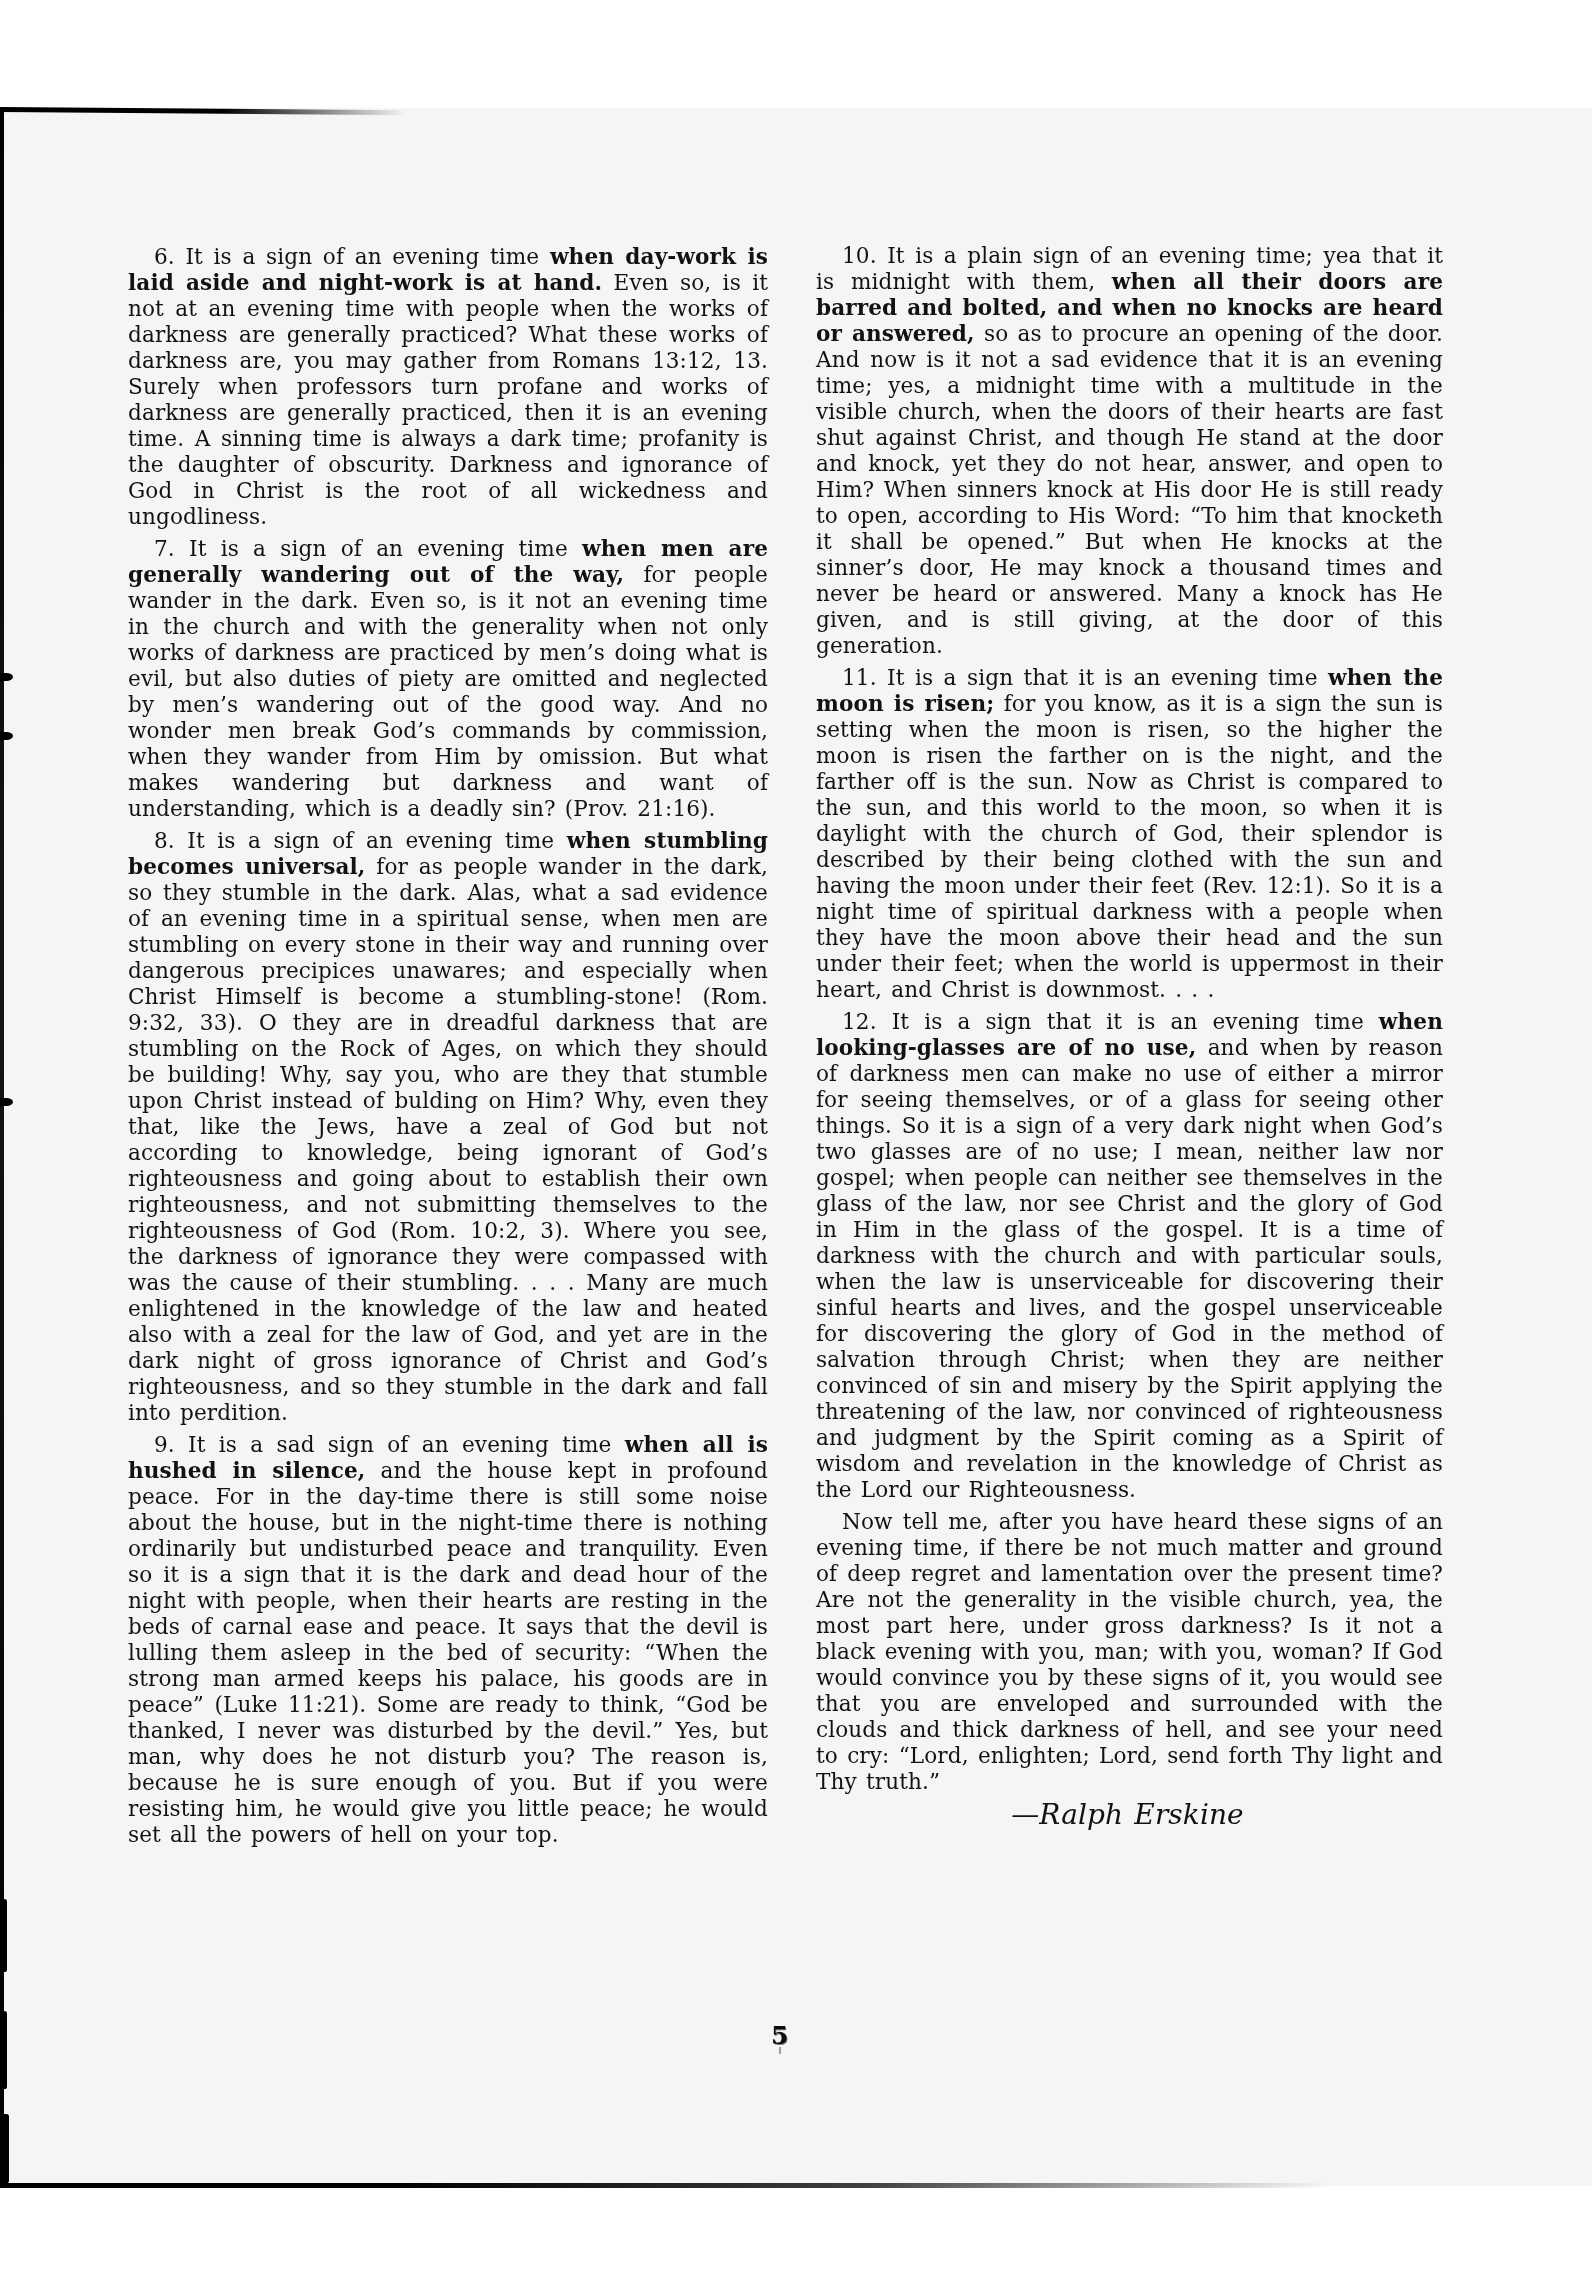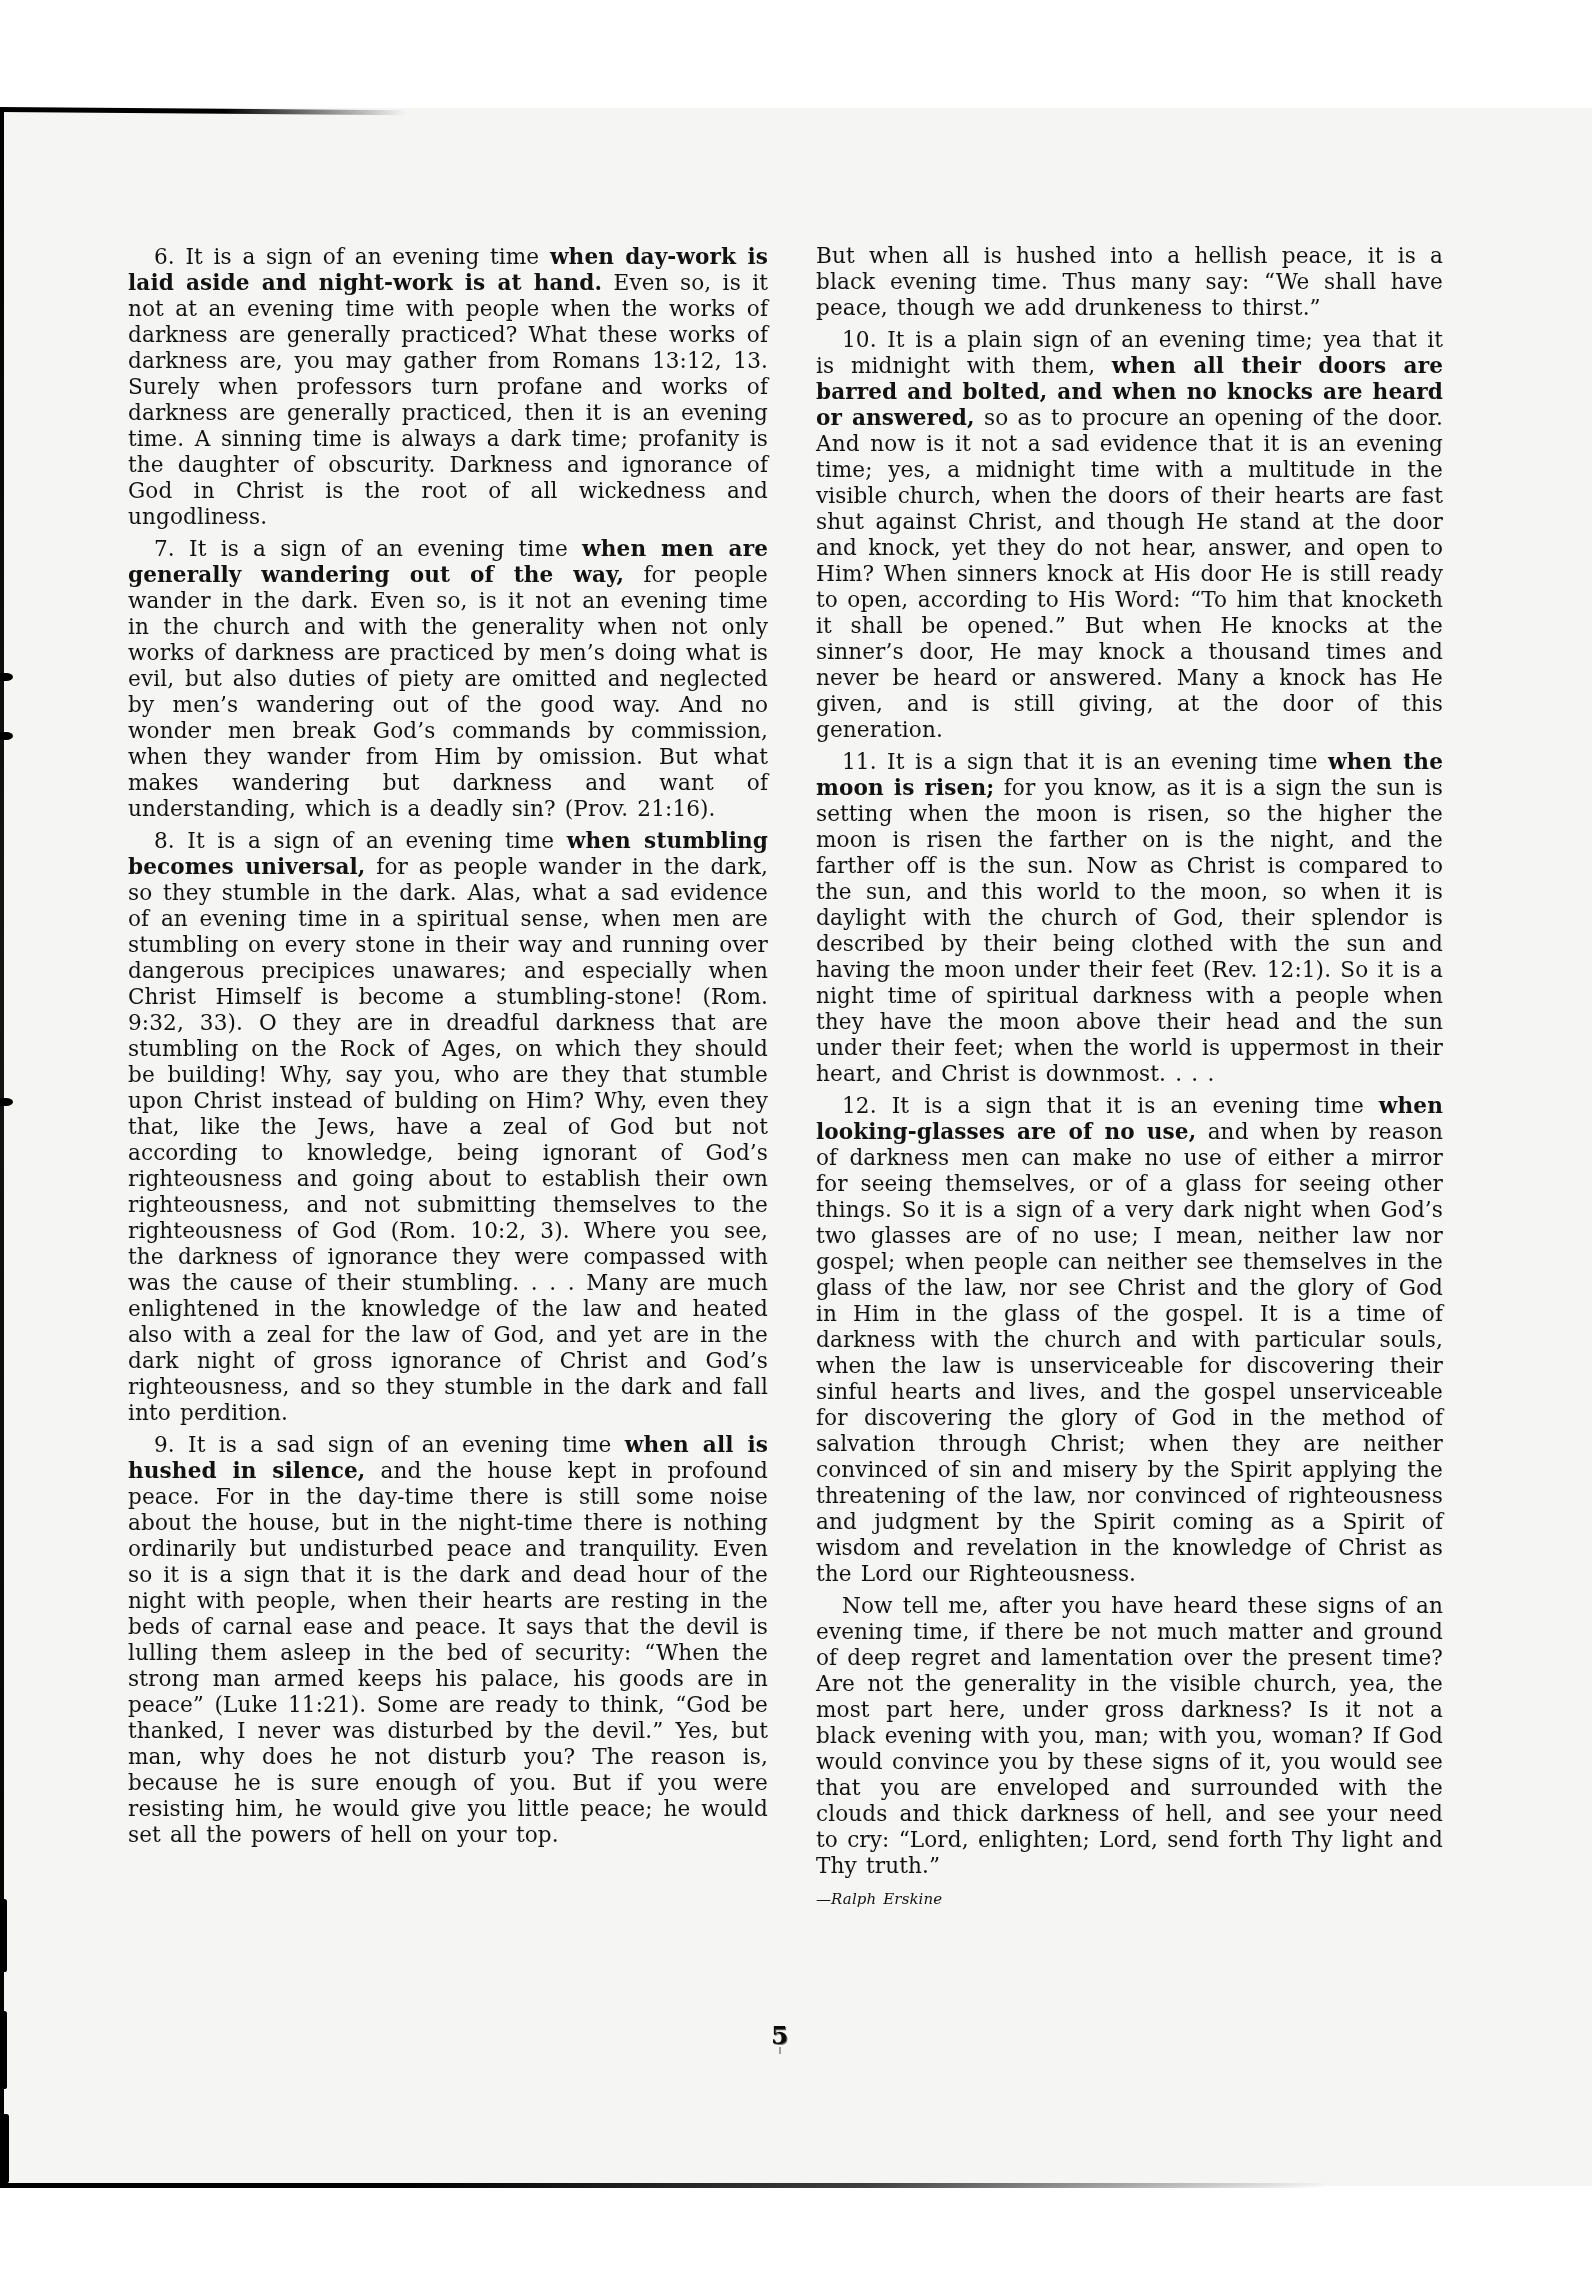--- a/index.html
+++ b/index.html
@@ -51,23 +51,23 @@
     letter-spacing:0.1px;
   }
   #col-left{left:128px;top:136px;width:640px;}
   #col-right{left:816px;top:135px;width:627px;}
   .para{margin:0 0 0 0;text-indent:26px;}
   .para + .para{margin-top:6px;}
   .para.noindent{text-indent:0;}
   .para b{font-weight:bold;}
   .signature{
     margin:7px 4px 0 0;
-    text-align:left;
+    text-align:center;
     font-style:italic;
-    font-size:15px;
+    font-size:28px;
   }
   #page-number{
     position:absolute;left:771px;top:2021px;
     font-weight:bold;font-size:25px;color:#0c0c0c;
     text-shadow:0.9px 0.9px 0 rgba(0,0,0,0.55);
   }
   #page-number:after{
     content:"";position:absolute;left:7.8px;top:26px;width:2.6px;height:7px;
     background:rgba(0,0,0,0.35);
   }
@@ -93,21 +93,20 @@
 
     <div class="col" id="col-left">
         <p class="para"><span>6. It is a sign of an evening time </span><b>when day-work is laid aside and night-work is at hand.</b><span> Even so, is it not at an evening time with people when the works of darkness are generally practiced? What these works of darkness are, you may gather from Romans 13:12, 13. Surely when professors turn profane and works of darkness are generally practiced, then it is an evening time. A sinning time is always a dark time; profanity is the daughter of obscurity. Darkness and ignorance of God in Christ is the root of all wickedness and ungodliness.</span></p>
         <p class="para"><span>7. It is a sign of an evening time </span><b>when men are generally wandering out of the way,</b><span> for people wander in the dark. Even so, is it not an evening time in the church and with the generality when not only works of darkness are practiced by men’s doing what is evil, but also duties of piety are omitted and neglected by men’s wandering out of the good way. And no wonder men break God’s commands by commission, when they wander from Him by omission. But what makes wandering but darkness and want of understanding, which is a deadly sin? (Prov. 21:16).</span></p>
         <p class="para"><span>8. It is a sign of an evening time </span><b>when stumbling becomes universal,</b><span> for as people wander in the dark, so they stumble in the dark. Alas, what a sad evidence of an evening time in a spiritual sense, when men are stumbling on every stone in their way and running over dangerous precipices unawares; and especially when Christ Himself is become a stumbling-stone! (Rom. 9:32, 33). O they are in dreadful darkness that are stumbling on the Rock of Ages, on which they should be building! Why, say you, who are they that stumble upon Christ instead of bulding on Him? Why, even they that, like the Jews, have a zeal of God but not according to knowledge, being ignorant of God’s righteousness and going about to establish their own righteousness, and not submitting themselves to the righteousness of God (Rom. 10:2, 3). Where you see, the darkness of ignorance they were compassed with was the cause of their stumbling. . . . Many are much enlightened in the knowledge of the law and heated also with a zeal for the law of God, and yet are in the dark night of gross ignorance of Christ and God’s righteousness, and so they stumble in the dark and fall into perdition.</span></p>
         <p class="para"><span>9. It is a sad sign of an evening time </span><b>when all is hushed in silence,</b><span> and the house kept in profound peace. For in the day-time there is still some noise about the house, but in the night-time there is nothing ordinarily but undisturbed peace and tranquility. Even so it is a sign that it is the dark and dead hour of the night with people, when their hearts are resting in the beds of carnal ease and peace. It says that the devil is lulling them asleep in the bed of security: “When the strong man armed keeps his palace, his goods are in peace” (Luke 11:21). Some are ready to think, “God be thanked, I never was disturbed by the devil.” Yes, but man, why does he not disturb you? The reason is, because he is sure enough of you. But if you were resisting him, he would give you little peace; he would set all the powers of hell on your top.</span></p>
       </div>
 
     <div class="col" id="col-right">
       <div>
-          <p class="para noindent"><span>But when all is hushed into a hellish peace, it is a black evening time. Thus many say: “We shall have peace, though we add drunkeness to thirst.”</span></p>
           <p class="para"><span>10. It is a plain sign of an evening time; yea that it is midnight with them, </span><b>when all their doors are barred and bolted, and when no knocks are heard or answered,</b><span> so as to procure an opening of the door. And now is it not a sad evidence that it is an evening time; yes, a midnight time with a multitude in the visible church, when the doors of their hearts are fast shut against Christ, and though He stand at the door and knock, yet they do not hear, answer, and open to Him? When sinners knock at His door He is still ready to open, according to His Word: “To him that knocketh it shall be opened.” But when He knocks at the sinner’s door, He may knock a thousand times and never be heard or answered. Many a knock has He given, and is still giving, at the door of this generation.</span></p>
           <p class="para"><span>11. It is a sign that it is an evening time </span><b>when the moon is risen;</b><span> for you know, as it is a sign the sun is setting when the moon is risen, so the higher the moon is risen the farther on is the night, and the farther off is the sun. Now as Christ is compared to the sun, and this world to the moon, so when it is daylight with the church of God, their splendor is described by their being clothed with the sun and having the moon under their feet (Rev. 12:1). So it is a night time of spiritual darkness with a people when they have the moon above their head and the sun under their feet; when the world is uppermost in their heart, and Christ is downmost. . . .</span></p>
           <p class="para"><span>12. It is a sign that it is an evening time </span><b>when looking-glasses are of no use,</b><span> and when by reason of darkness men can make no use of either a mirror for seeing themselves, or of a glass for seeing other things. So it is a sign of a very dark night when God’s two glasses are of no use; I mean, neither law nor gospel; when people can neither see themselves in the glass of the law, nor see Christ and the glory of God in Him in the glass of the gospel. It is a time of darkness with the church and with particular souls, when the law is unserviceable for discovering their sinful hearts and lives, and the gospel unserviceable for discovering the glory of God in the method of salvation through Christ; when they are neither convinced of sin and misery by the Spirit applying the threatening of the law, nor convinced of righteousness and judgment by the Spirit coming as a Spirit of wisdom and revelation in the knowledge of Christ as the Lord our Righteousness.</span></p>
           <p class="para"><span>Now tell me, after you have heard these signs of an evening time, if there be not much matter and ground of deep regret and lamentation over the present time? Are not the generality in the visible church, yea, the most part here, under gross darkness? Is it not a black evening with you, man; with you, woman? If God would convince you by these signs of it, you would see that you are enveloped and surrounded with the clouds and thick darkness of hell, and see your need to cry: “Lord, enlighten; Lord, send forth Thy light and Thy truth.”</span></p>
         </div>
       <p class="signature">—Ralph Erskine</p>
     </div>
   </div>
 
   <div id="page-number">5</div>

